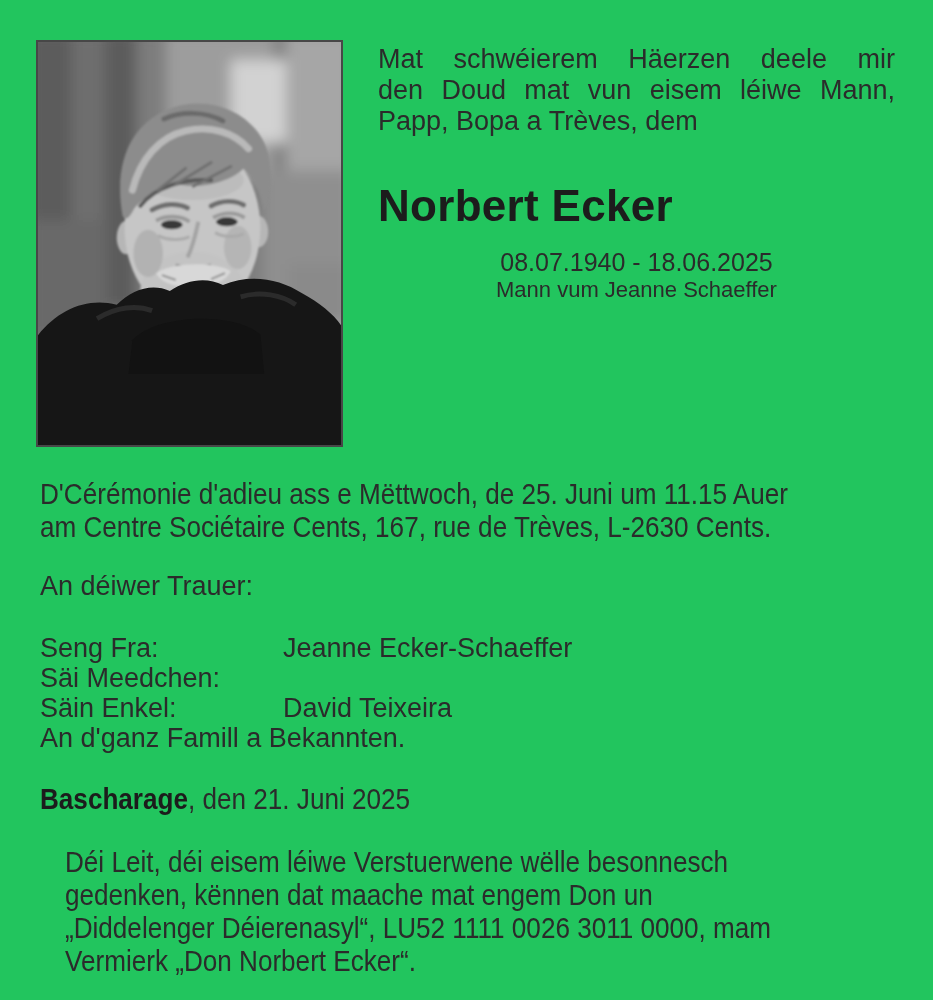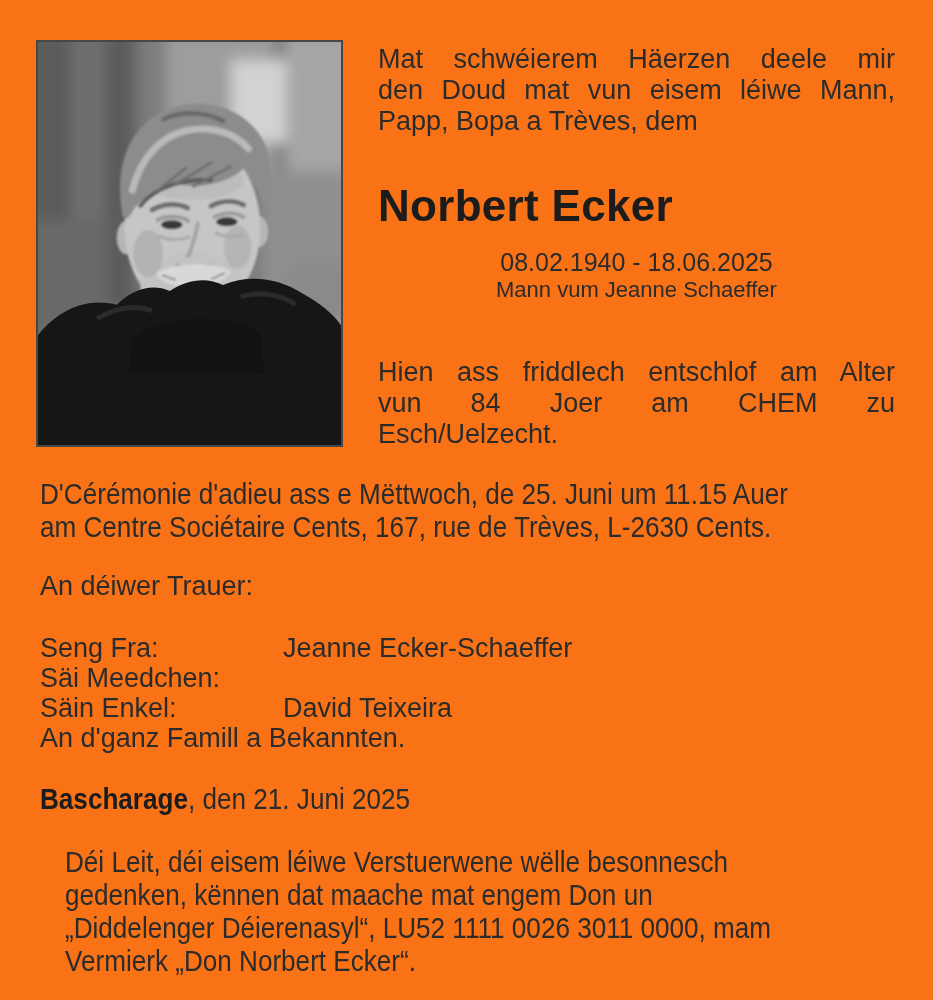--- a/index.html
+++ b/index.html
@@ -1,17 +1,17 @@
 <!DOCTYPE html>
 <html><head>
 <meta charset="utf-8">
 <style>
   html,body { margin:0; padding:0; background:#ffffff; }
   .page {
-    position:relative; width:933px; height:1000px; background:#f97316;
+    position:relative; width:933px; height:1000px; background:#22c55e;
     font-family:"Liberation Sans", sans-serif; color:#2b2b2b; overflow:hidden;
   }
   
   .photo {
     position:absolute; left:36px; top:40px; width:303px; height:403px;
     border:2px solid #474747; background:#7b7b7b;
   }
   .photo svg { display:block; width:100%; height:100%; }
   
   .col { position:absolute; left:378px; width:517px; }
@@ -123,28 +123,23 @@
   </div>
 
   <div class="col intro">
     <div class="jline">Mat schwéierem Häerzen deele mir</div>
     <div class="jline">den Doud mat vun eisem léiwe Mann,</div>
     <div class="line">Papp, Bopa a Trèves, dem</div>
   </div>
 
   <div class="name">Norbert Ecker</div>
 
-  <div class="dates">08.02.1940 - 18.06.2025</div>
+  <div class="dates">08.07.1940 - 18.06.2025</div>
   <div class="relation">Mann vum Jeanne Schaeffer</div>
 
-  <div class="col death">
-    <div class="jline">Hien ass friddlech entschlof am Alter</div>
-    <div class="jline">vun 84 Joer am CHEM zu</div>
-    <div class="line">Esch/Uelzecht.</div>
-  </div>
 
   <div class="fw ceremony">
     <div class="cond">
       <div class="line">D'Cérémonie d'adieu ass e Mëttwoch, de 25. Juni um 11.15 Auer</div>
       <div class="line">am Centre Sociétaire Cents, 167, rue de Trèves, L-2630 Cents.</div>
     </div>
   </div>
 
   <div class="fw trauer">An déiwer Trauer:</div>
 

